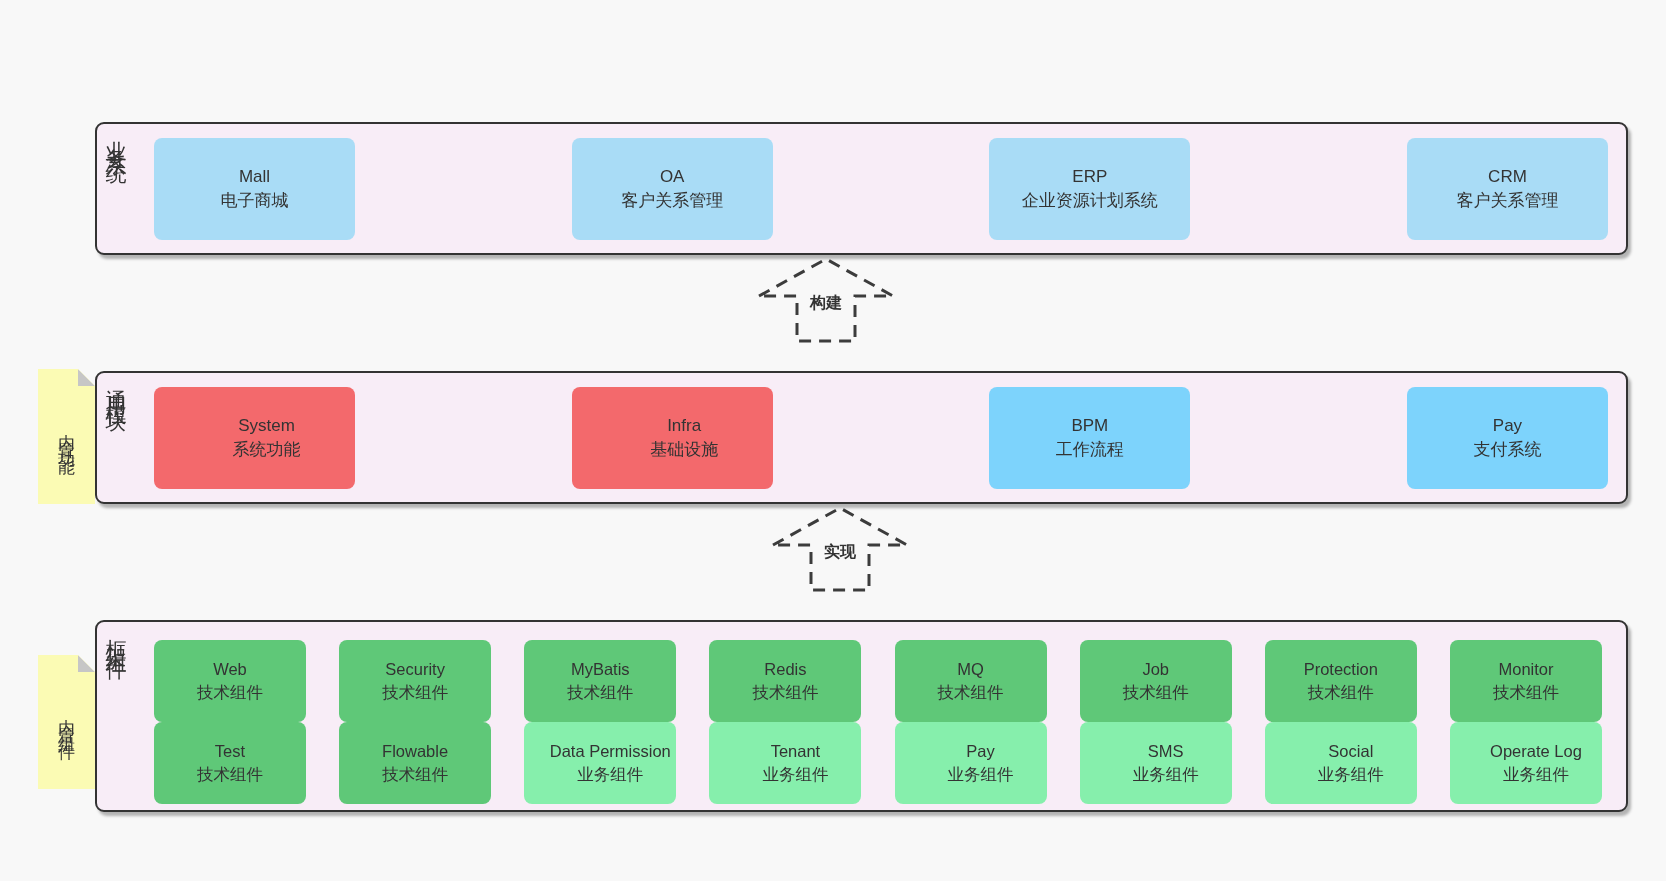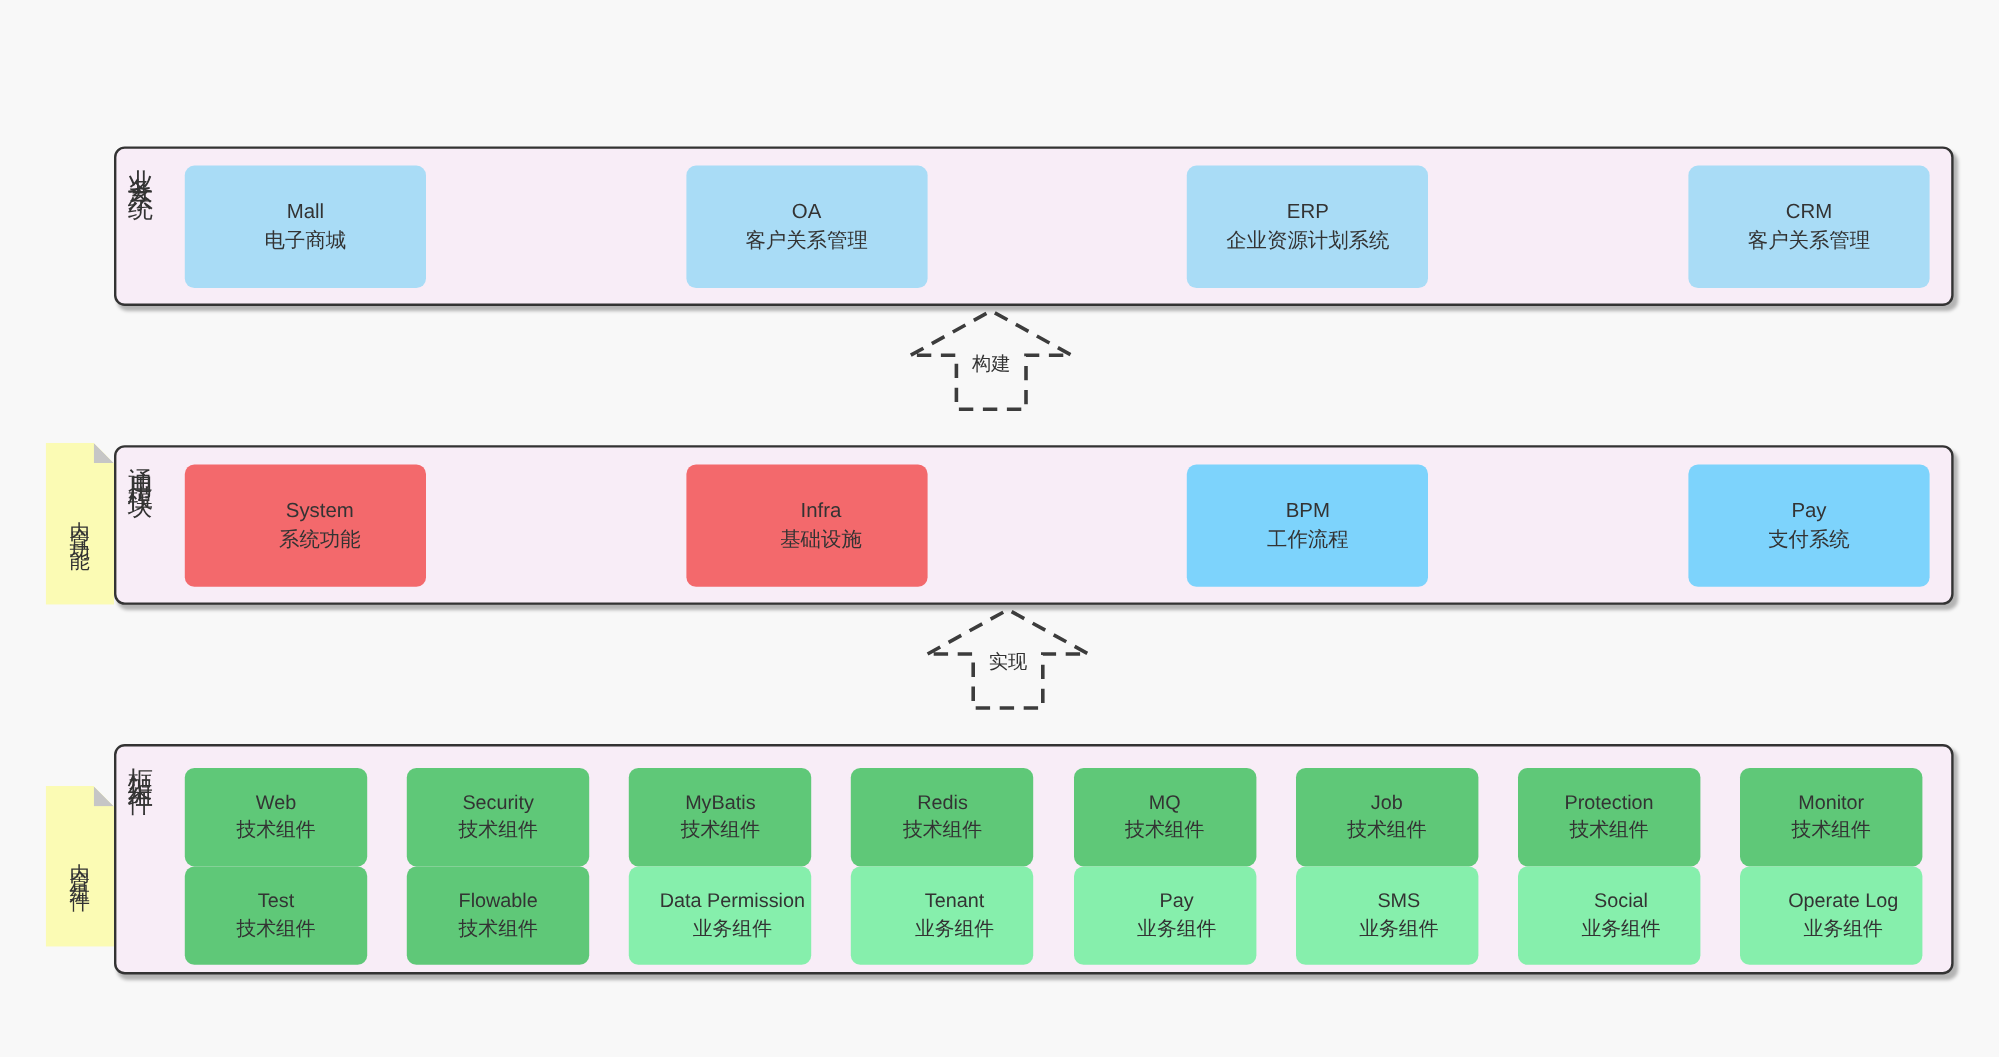--- a/index.html
+++ b/index.html
@@ -68,21 +68,21 @@
   }
   
   .up-arrow { position:absolute; width:140px; height:88px; }
   .arrow-1 { left:756px; top:256px; }
   .arrow-2 { left:770px; top:505px; }
   .up-arrow svg { position:absolute; left:0; top:0; }
   .arrow-label {
     position:absolute; left:0; right:0; top:37px;
     text-align:center; font-size:16px; color:#333;
   }
-  .arrow-label span { background:#f8f8f8; padding:0 3px; }
+  .arrow-label span { background:#f8f8f8; padding:0 3px;font-weight:bold; }
 </style>
 </head>
 <body>
 
 <div class="canvas">
 
   <div class="note note-1">
     <div class="fold"></div>
     <div class="note-text">内置功能</div>
   </div>

